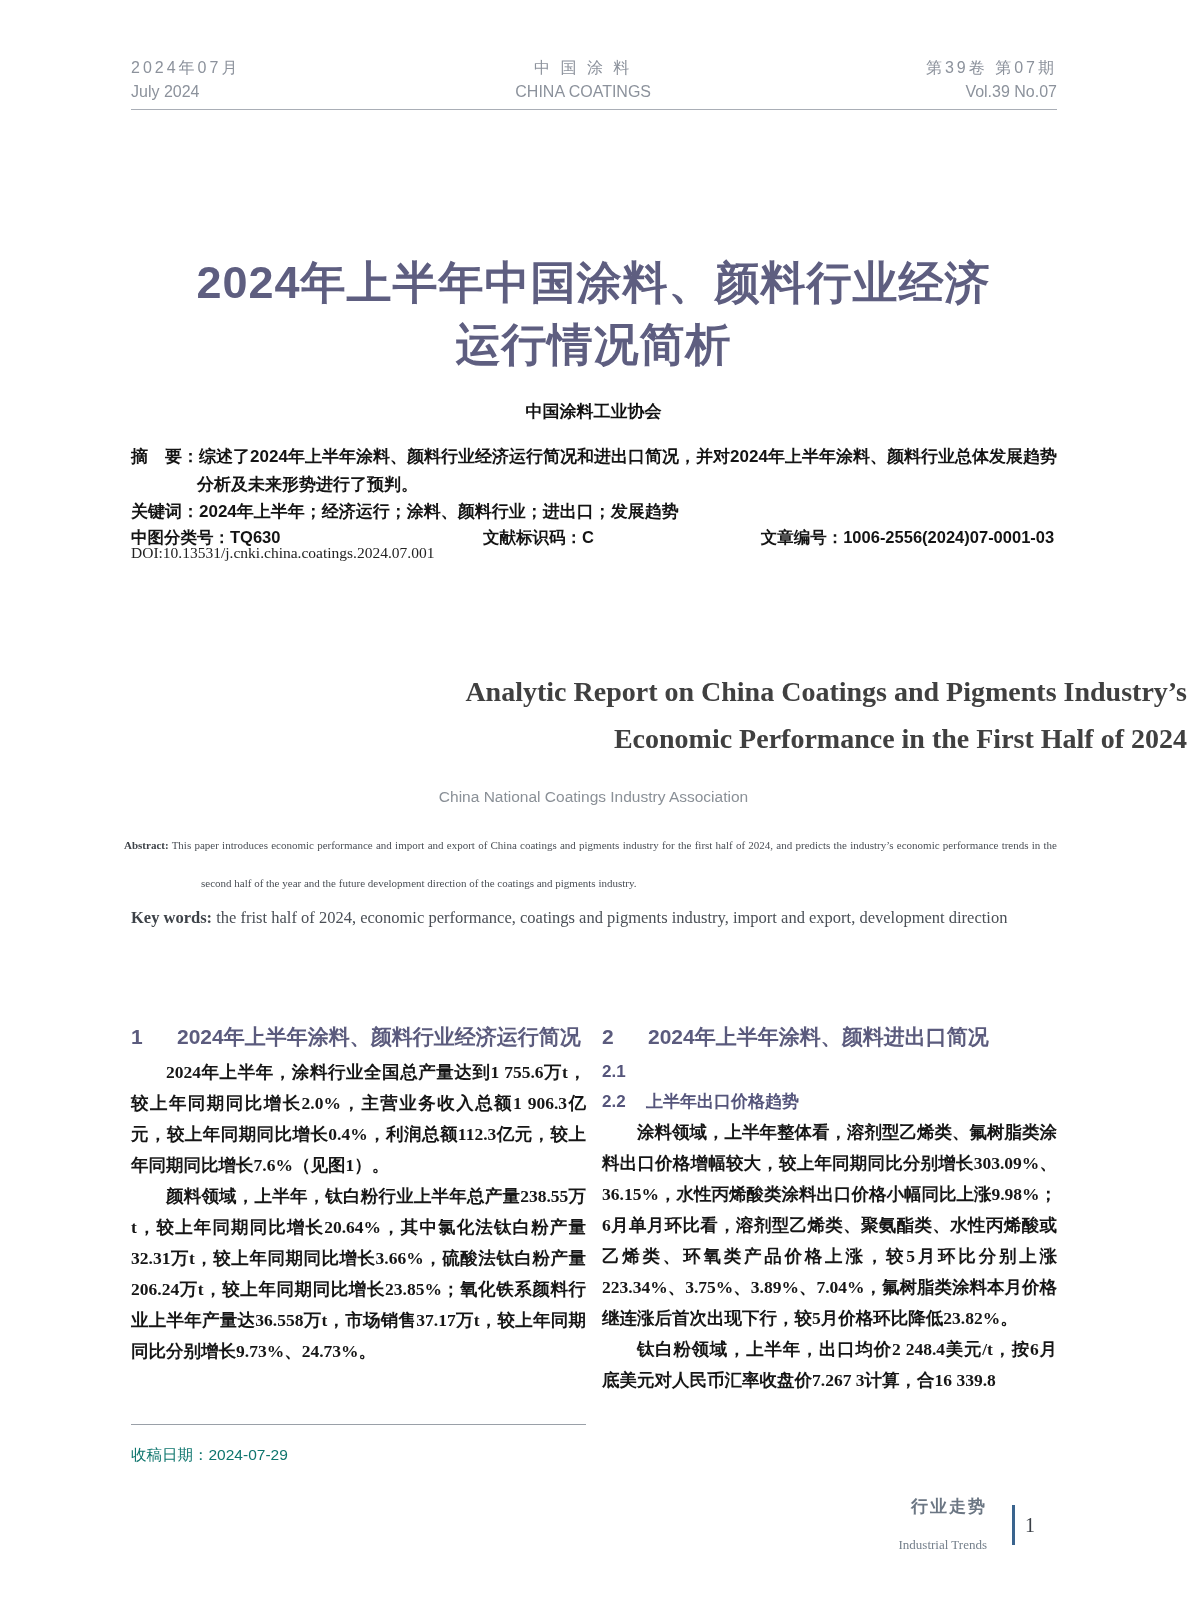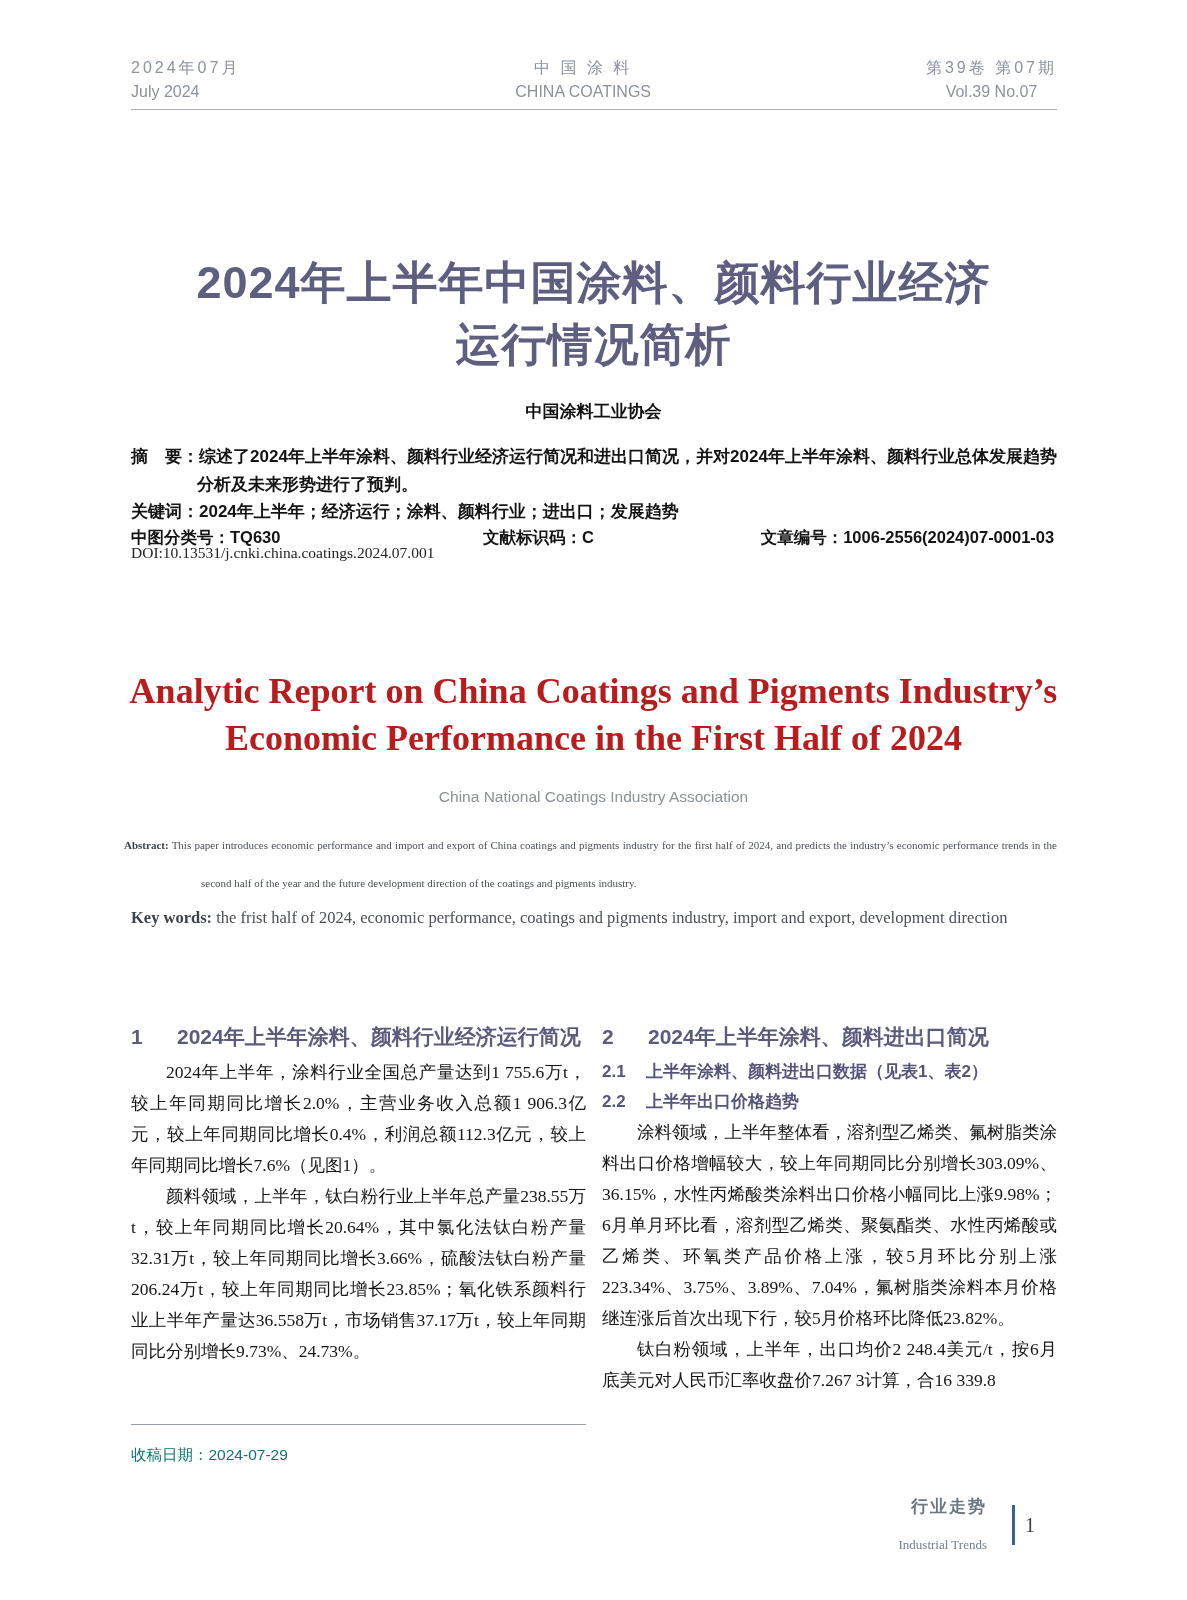--- a/index.html
+++ b/index.html
@@ -15,21 +15,21 @@
   
   .runhead {
     top:56px; left:131px; right:130px;
     display:flex; justify-content:space-between; align-items:flex-start;
     color:#8c929c;
     font-family:"Liberation Sans", sans-serif;
     font-size:16px; line-height:24px;gap:13px;
   }
   .runhead .cell { white-space:nowrap; }
   .runhead .center { text-align:center; }
-  .runhead .right { text-align:center; }
+  .runhead .right { text-align:right; }
   .runhead .cjk { letter-spacing:3px; }
   .runhead-rule {
     top:109px; left:131px; right:130px;
     border-top:1.5px solid #a9aeb6;
   }
 
   
   .cn-title {
     top:252px; left:0; width:1187px; text-align:center;
     font-family:"Liberation Sans", sans-serif;
@@ -63,24 +63,24 @@
     white-space:nowrap;
   }
   .doi-line {
     top:544px; left:131px; right:130px;
     font-family:"Liberation Serif", serif;
     font-size:15.5px; color:#222;
   }
 
   
   .en-title {
-    top:668px; left:0; width:1187px; text-align:center;
-    font-family:"Liberation Serif", serif;
-    font-weight:bold; color:#b91c1c;
-    font-size:36px; line-height:47px;
+    top:668px; left:0; width:1187px; text-align:right;
+    font-family:"Liberation Serif", serif;
+    font-weight:bold; color:#404040;
+    font-size:28px; line-height:47px;
   }
   .en-author {
     top:788px; left:0; width:1187px; text-align:center;
     font-family:"Liberation Sans", sans-serif;
     color:#8a9097; font-size:15.5px;
   }
   .en-abstract {
     top:826px; left:124px; right:130px;
     font-family:"Liberation Serif", serif;
     font-size:11px; line-height:38px; color:#4a4f56;
@@ -112,21 +112,21 @@
     display:flex;
     font-family:"Liberation Sans", sans-serif;
     font-weight:bold; color:#55557b;
     font-size:17px; line-height:30px;
     white-space:nowrap;
   }
   .sub-head .num { width:44px; flex:none; }
   .para {
     font-family:"Liberation Serif", serif;
     font-size:17.5px; line-height:31px; color:#161616;
-    text-align:justify; text-indent:2em;
+    text-align:justify; text-indent:2em;font-weight:bold;
   }
 
   
   .footnote {
     top:1424px; left:131px; width:455px;
     border-top:1px solid #9aa0a8;
     padding-top:20px;
     font-family:"Liberation Sans", sans-serif;
     font-size:15.5px; color:#0f766e;
   }
@@ -211,21 +211,20 @@
     <p class="para">2024年上半年，涂料行业全国总产量达到1 755.6万t，较上年同期同比增长2.0%，主营业务收入总额1 906.3亿元，较上年同期同比增长0.4%，利润总额112.3亿元，较上年同期同比增长7.6%（见图1）。</p>
     <p class="para">颜料领域，上半年，钛白粉行业上半年总产量238.55万t，较上年同期同比增长20.64%，其中氯化法钛白粉产量32.31万t，较上年同期同比增长3.66%，硫酸法钛白粉产量206.24万t，较上年同期同比增长23.85%；氧化铁系颜料行业上半年产量达36.558万t，市场销售37.17万t，较上年同期同比分别增长9.73%、24.73%。</p>
   </div>
   <div class="col">
     <div class="sec-head">
       <span class="num">2</span>
       <span>2024年上半年涂料、颜料进出口简况</span>
     </div>
     <div class="sub-head">
       <span class="num">2.1</span>
-      <span>上半年涂料、颜料进出口数据（见表1、表2）</span>
     </div>
     <div class="sub-head">
       <span class="num">2.2</span>
       <span>上半年出口价格趋势</span>
     </div>
     <p class="para">涂料领域，上半年整体看，溶剂型乙烯类、氟树脂类涂料出口价格增幅较大，较上年同期同比分别增长303.09%、36.15%，水性丙烯酸类涂料出口价格小幅同比上涨9.98%；6月单月环比看，溶剂型乙烯类、聚氨酯类、水性丙烯酸或乙烯类、环氧类产品价格上涨，较5月环比分别上涨223.34%、3.75%、3.89%、7.04%，氟树脂类涂料本月价格继连涨后首次出现下行，较5月价格环比降低23.82%。</p>
     <p class="para">钛白粉领域，上半年，出口均价2 248.4美元/t，按6月底美元对人民币汇率收盘价7.267 3计算，合16 339.8</p>
   </div>
 </div>
 

